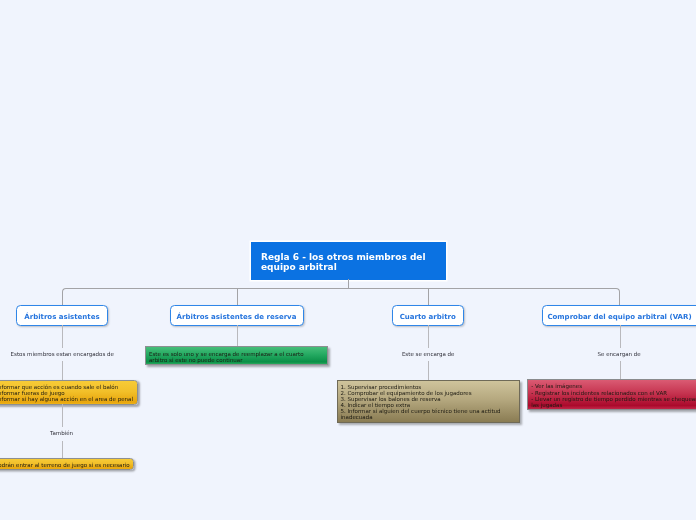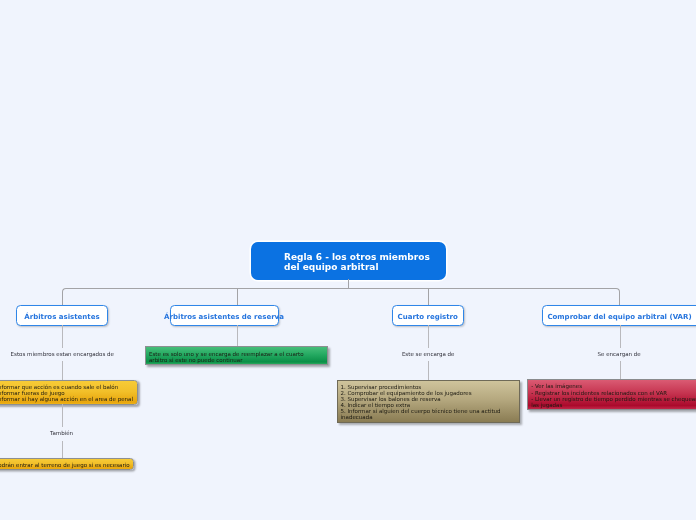--- a/index.html
+++ b/index.html
@@ -13,23 +13,23 @@
   .conn.h{height:1.3px;background:#a3a3a6;}
   .conn.v{width:1px;}
   .conn.v.dark{background:#a3a3a6;width:1.2px;}
   .corner{position:absolute;border:1.2px solid #a3a3a6;border-right:none;border-bottom:none;
      width:4px;height:4px;border-top-left-radius:4px;background:transparent;}
   .corner.r{border:1.2px solid #a3a3a6;border-left:none;border-bottom:none;
      border-top-left-radius:0;border-top-right-radius:4px;}
 
   
   .root-node{position:absolute;left:251px;top:241.8px;width:195px;height:37.8px;
-    background:#0b72e2;border-radius:7px;box-sizing:border-box;
+    background:#0b72e2;border-radius:0;box-sizing:border-box;
     box-shadow:0 0 0 1.5px #ffffff;
-    display:flex;flex-direction:column;justify-content:center;padding-left:23px;}
+    display:flex;flex-direction:column;justify-content:center;}
   .root-node .txt{color:#ffffff;font-weight:bold;font-size:9px;line-height:9.5px;position:relative;top:2px;
     padding:0 0 0 10px;}
 
   
   .lvl1{position:absolute;height:20.6px;background:#fff;border:1.6px solid #2f86e8;
     border-radius:4.5px;box-sizing:border-box;display:flex;align-items:center;
     justify-content:center;box-shadow:1px 1px 2px rgba(0,0,0,.22);}
   .lvl1 .txt{color:#2574dd;font-weight:bold;font-size:7px;white-space:nowrap;
     position:relative;top:1.1px;}
 
@@ -64,25 +64,25 @@
   <div class="corner" style="left:62px;top:287.8px;"></div>
   <div class="corner r" style="left:615.3px;top:287.8px;"></div>
   <div class="conn v dark" style="left:62px;top:291.5px;height:14px;"></div>
   <div class="conn v dark" style="left:236.5px;top:289px;height:17px;"></div>
   <div class="conn v dark" style="left:427.5px;top:289px;height:17px;"></div>
   <div class="conn v dark" style="left:619.3px;top:291.5px;height:14px;"></div>
 
   <div class="lvl1" style="left:16.2px;top:305.2px;width:91.5px;text-align:right;">
     <span class="txt">Árbitros asistentes</span>
   </div>
-  <div class="lvl1" style="left:169.5px;top:305.3px;width:109px;">
+  <div class="lvl1" style="left:169.5px;top:305.3px;width:134px;">
     <span class="txt">Árbitros asistentes de reserva</span>
   </div>
   <div class="lvl1" style="left:392px;top:305.3px;width:71.5px;">
-    <span class="txt">Cuarto registro</span>
+    <span class="txt">Cuarto arbitro</span>
   </div>
   <div class="lvl1" style="left:542px;top:305.2px;width:160px;padding-right:5px;">
     <span class="txt">Comprobar del equipo arbitral (VAR)</span>
   </div>
 
   <div class="conn v" style="left:62px;top:325px;height:55px;"></div>
   <div class="label" style="left:8.6px;top:347.9px;">Estos miembros estan encargados de</div>
   <div class="box orange" style="left:-7.6px;top:380.1px;padding:2.9px 3.8px 1.5px 3px;"><div class="inner">Informar que acción es cuando sale el balón
 Informar fueras de juego
 Informar si hay alguna acción en el area de penal</div></div>

